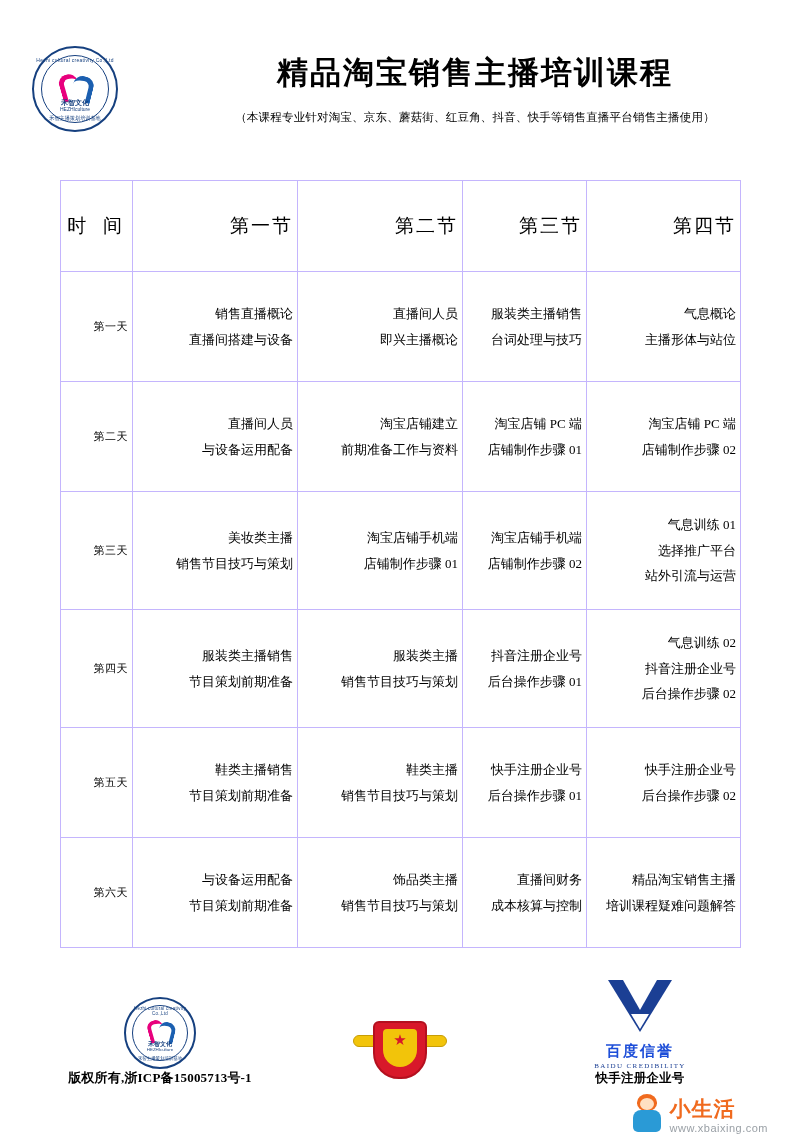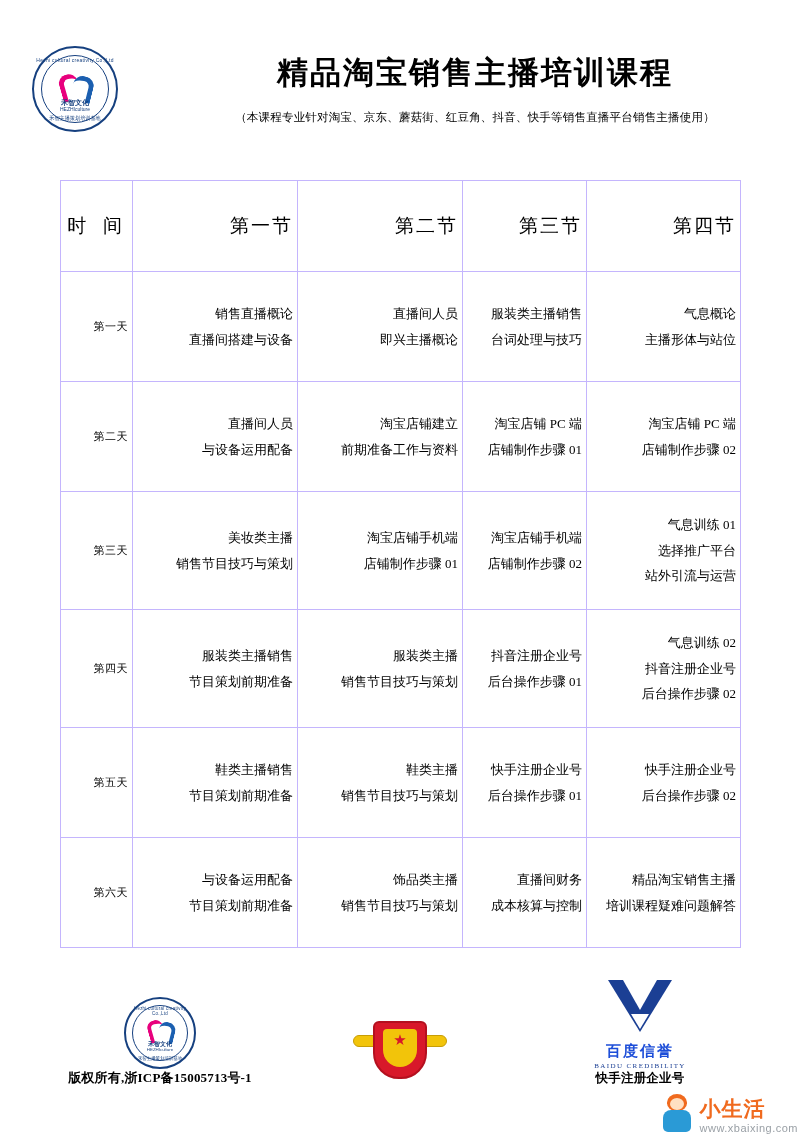--- a/index.html
+++ b/index.html
@@ -305,21 +305,21 @@
   .baidu-en {
     font-size: 7px;
     color: #1b3f94;
     letter-spacing: 1.4px;
     margin-top: 1px;
   }
 
   
   .watermark {
     position: absolute;
-    right: 2px;
+    right: 32px;
     bottom: 8px;
     display: flex;
     align-items: flex-end;
     gap: 6px;
   }
   .wm-figure {
     position: relative;
     width: 34px; height: 40px;
   }
   .wm-head {

